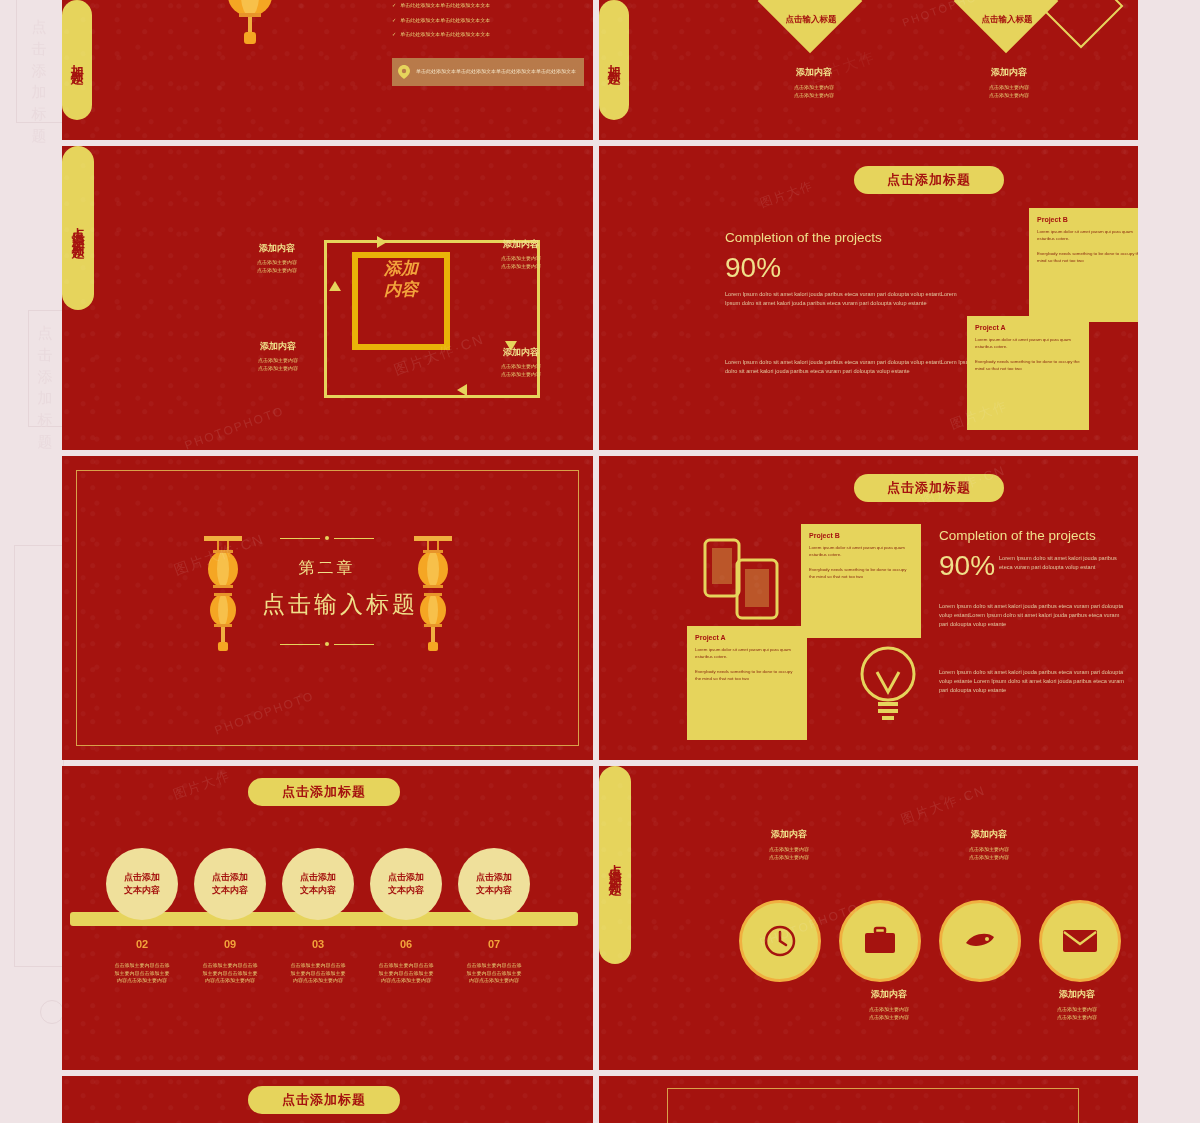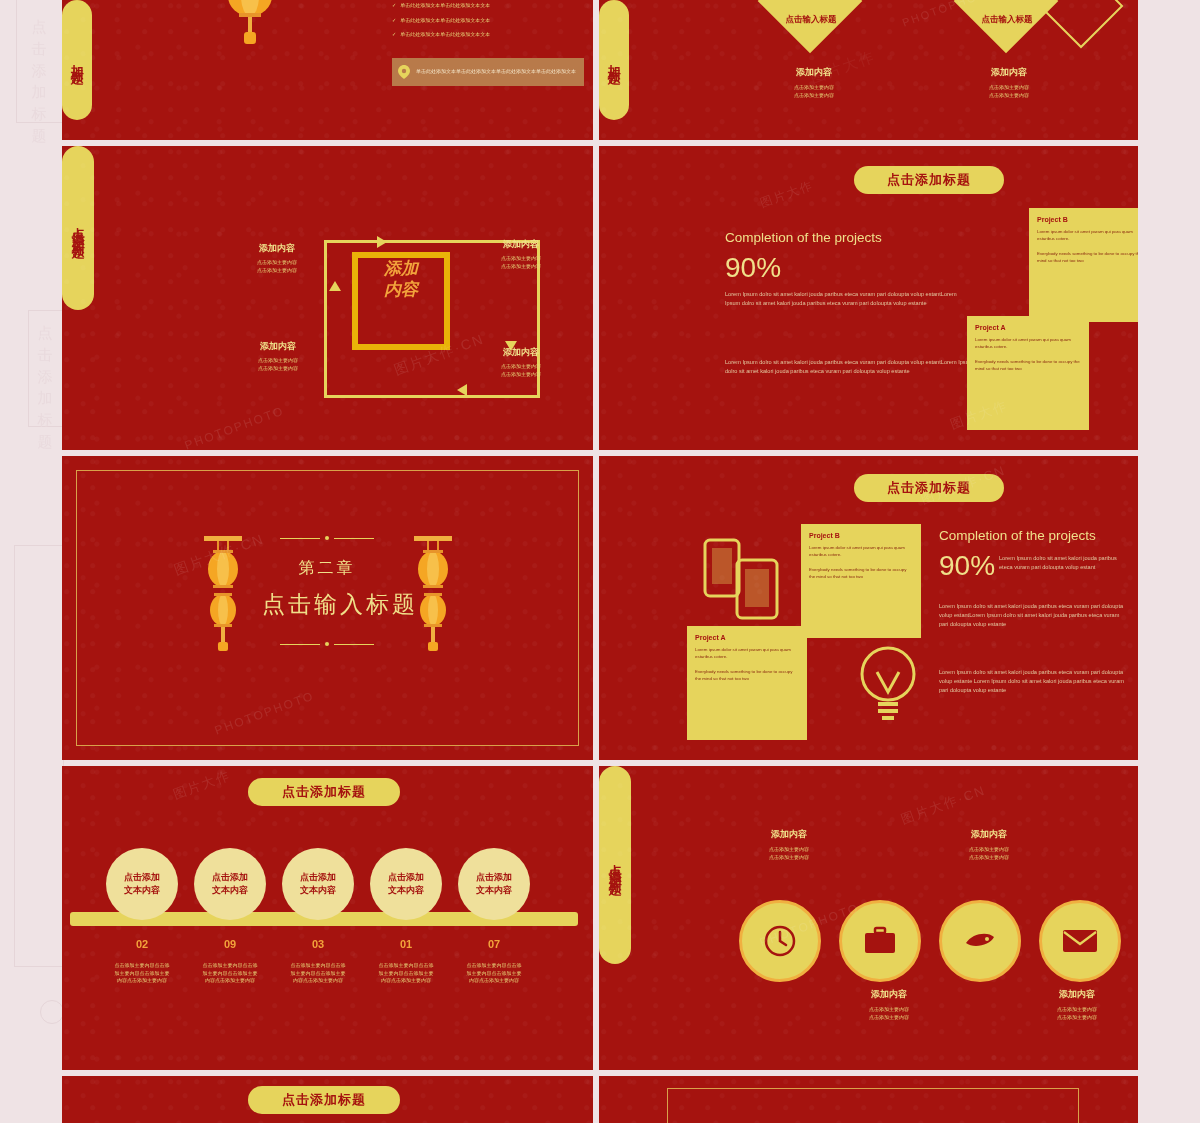--- a/index.html
+++ b/index.html
@@ -309,21 +309,21 @@
     </div>
     <div style="position:absolute;left:220px;top:172px;width:72px;text-align:center;color:#f2a33c;font-size:11px;font-weight:bold;">03</div>
     <div class="ytext tiny" style="position:absolute;left:212px;top:196px;width:88px;text-align:center;white-space:pre-line;">点击添加主要内容点击添
 加主要内容点击添加主要
 内容点击添加主要内容</div>
 
     <div style="position:absolute;left:308px;top:82px;">
       <div style="width:72px;height:72px;border-radius:50%;background:#efe09b;display:flex;align-items:center;justify-content:center;color:#a5130f;font-size:9px;font-weight:bold;text-align:center;line-height:1.4;white-space:pre-line;">点击添加
 文本内容</div>
     </div>
-    <div style="position:absolute;left:308px;top:172px;width:72px;text-align:center;color:#f2a33c;font-size:11px;font-weight:bold;">01</div>
+    <div style="position:absolute;left:308px;top:172px;width:72px;text-align:center;color:#f2a33c;font-size:11px;font-weight:bold;">06</div>
     <div class="ytext tiny" style="position:absolute;left:300px;top:196px;width:88px;text-align:center;white-space:pre-line;">点击添加主要内容点击添
 加主要内容点击添加主要
 内容点击添加主要内容</div>
 
     <div style="position:absolute;left:396px;top:82px;">
       <div style="width:72px;height:72px;border-radius:50%;background:#efe09b;display:flex;align-items:center;justify-content:center;color:#a5130f;font-size:9px;font-weight:bold;text-align:center;line-height:1.4;white-space:pre-line;">点击添加
 文本内容</div>
     </div>
     <div style="position:absolute;left:396px;top:172px;width:72px;text-align:center;color:#f2a33c;font-size:11px;font-weight:bold;">07</div>
     <div class="ytext tiny" style="position:absolute;left:388px;top:196px;width:88px;text-align:center;white-space:pre-line;">点击添加主要内容点击添

